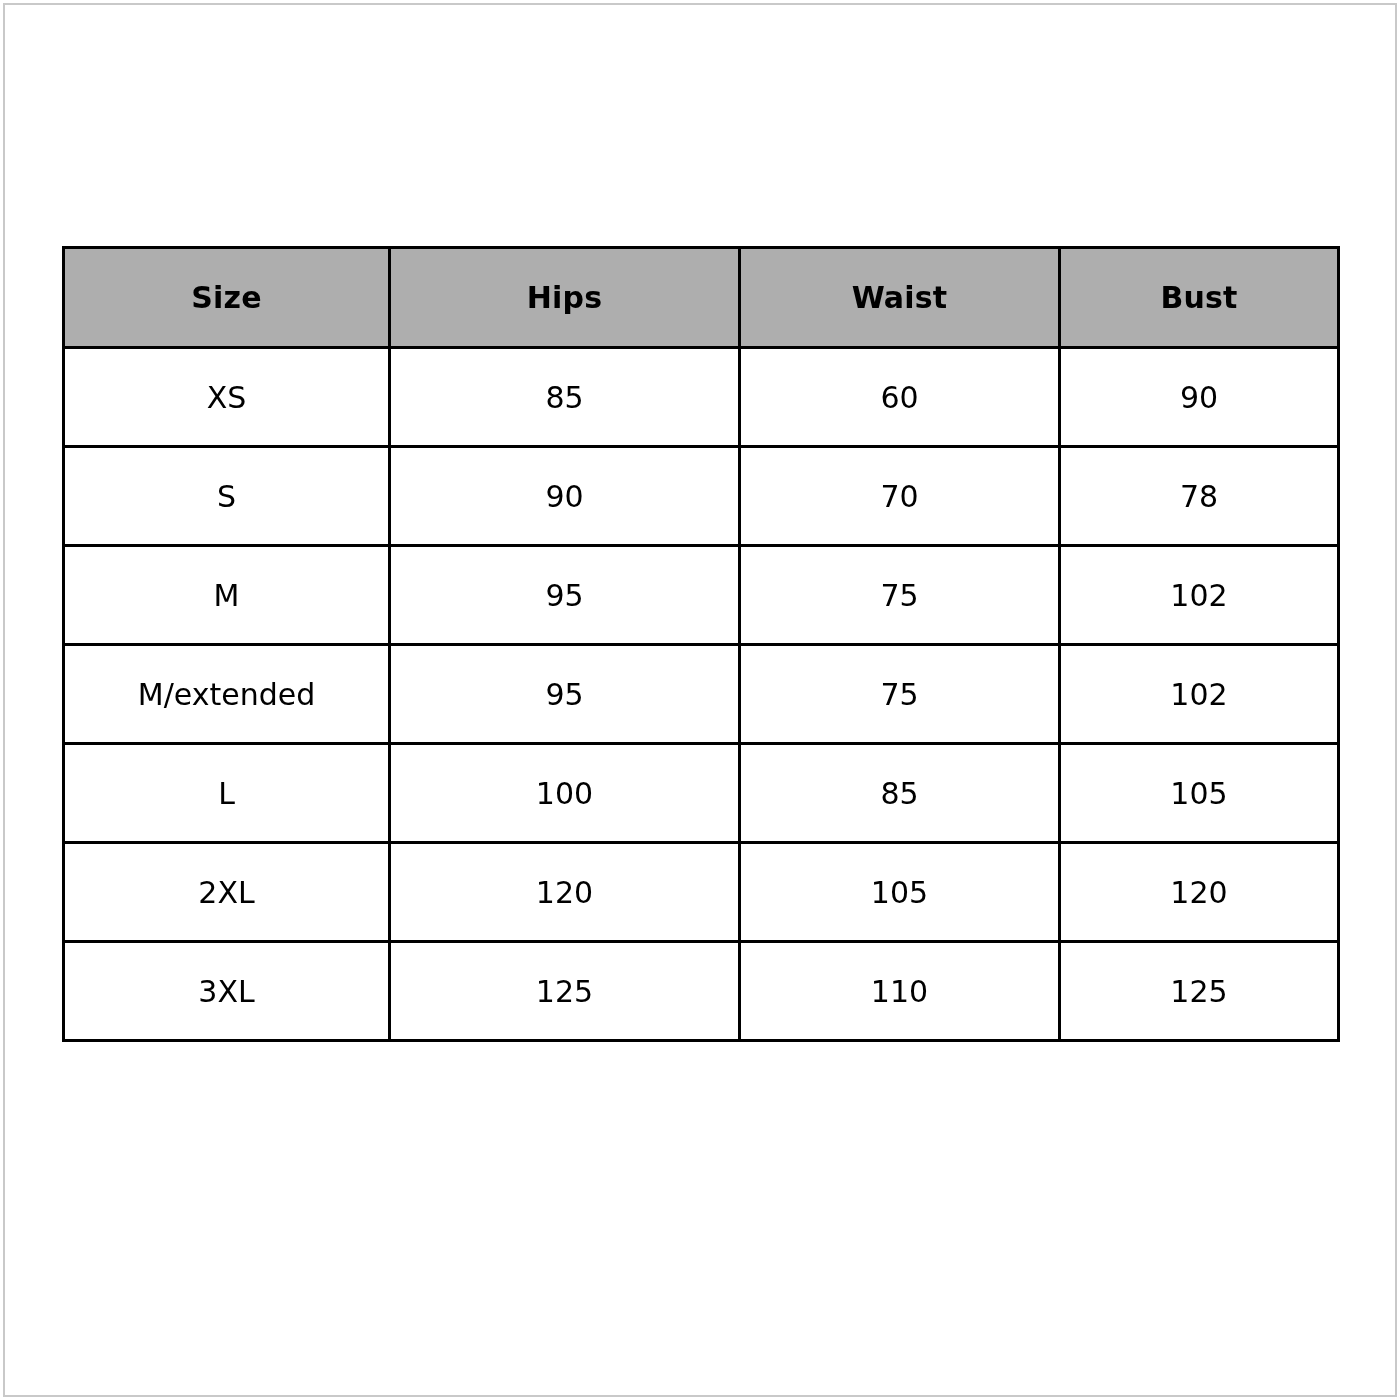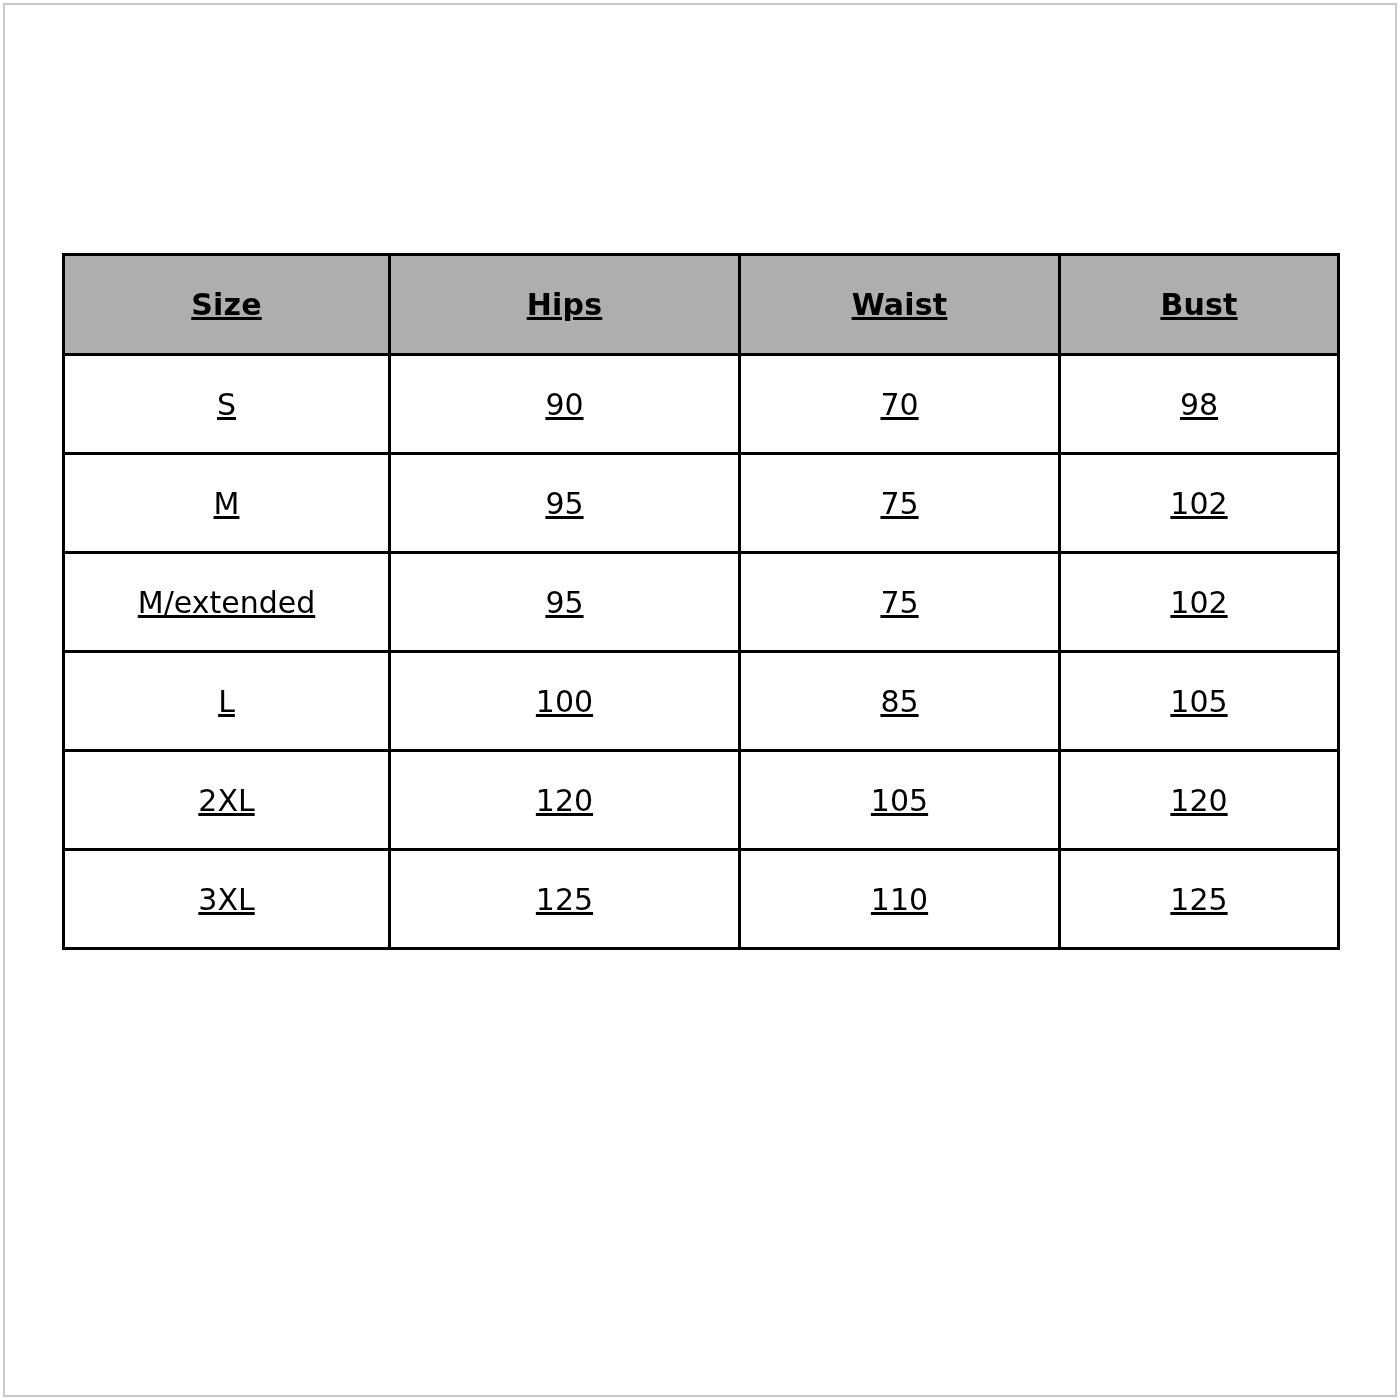--- a/index.html
+++ b/index.html
@@ -20,23 +20,22 @@
     left: 3px;
     top: 3px;
     width: 1394px;
     height: 1394px;
     border: 2px solid #c9c9c9;
     box-sizing: border-box;
   }
   .table-wrap {
     position: absolute;
     left: 62px;
-    top: 253px;
+    top: 246px;
     width: 1330px;
-    text-decoration: underline;
   }
   table.size-chart {
     border-collapse: collapse;
     width: 1275px;
     table-layout: fixed;
   }
   table.size-chart col.c-size  { width: 326px; }
   table.size-chart col.c-bust  { width: 350px; }
   table.size-chart col.c-waist { width: 320px; }
   table.size-chart col.c-hips  { width: 279px; }
@@ -78,24 +77,30 @@
     <thead>
       <tr>
         <th>Size</th>
         <th>Hips</th>
         <th>Waist</th>
         <th>Bust</th>
       </tr>
     </thead>
     <tbody>
       <tr>
+        <td>XS</td>
+        <td>85</td>
+        <td>60</td>
+        <td>90</td>
+      </tr>
+      <tr>
         <td>S</td>
         <td>90</td>
         <td>70</td>
-        <td>98</td>
+        <td>78</td>
       </tr>
       <tr>
         <td>M</td>
         <td>95</td>
         <td>75</td>
         <td>102</td>
       </tr>
       <tr>
         <td>M/extended</td>
         <td>95</td>

